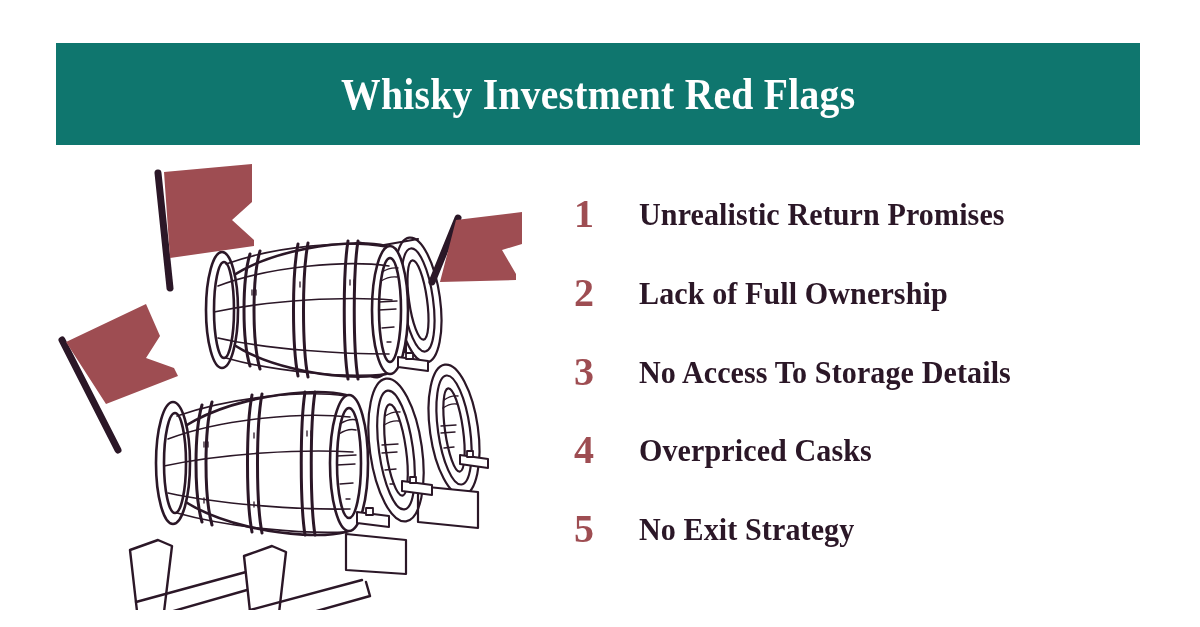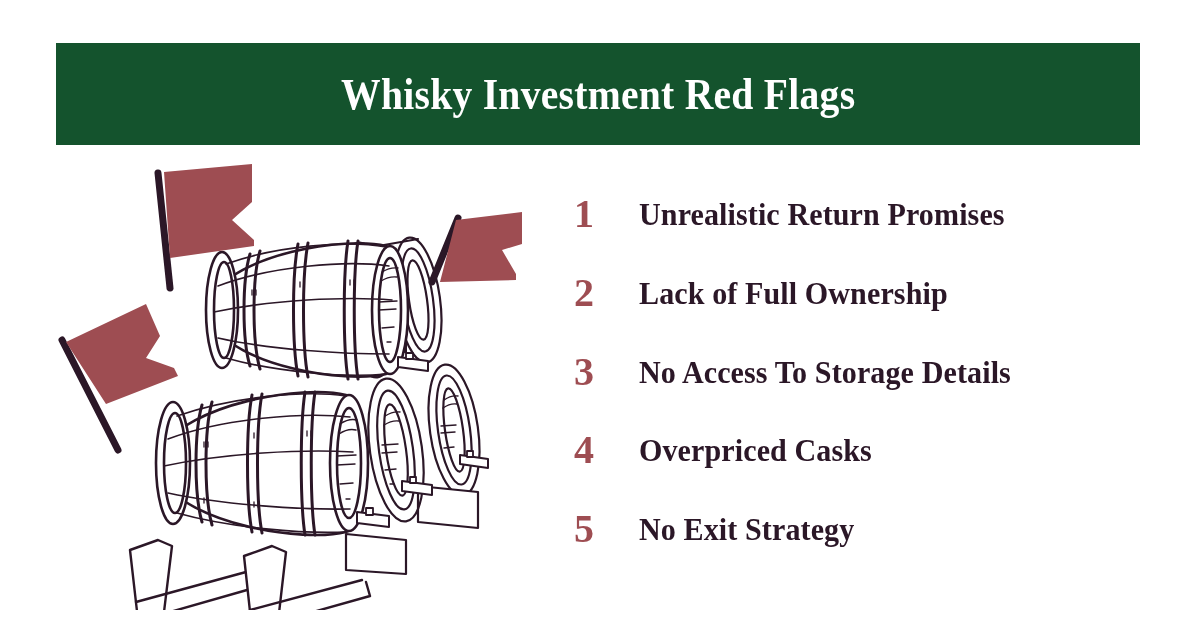--- a/index.html
+++ b/index.html
@@ -24,21 +24,21 @@
     background: #ffffff;
   }
 
   
   .title-banner {
     position: absolute;
     left: 56px;
     top: 43px;
     width: 1084px;
     height: 102px;
-    background: #14532d;
+    background: #0f766e;
     display: flex;
     align-items: center;
     justify-content: center;
   }
   .title-text {
     color: #ffffff;
     font-family: "Liberation Serif", "DejaVu Serif", serif;
     font-weight: 700;
     font-size: 45px;
     letter-spacing: 0.3px;

